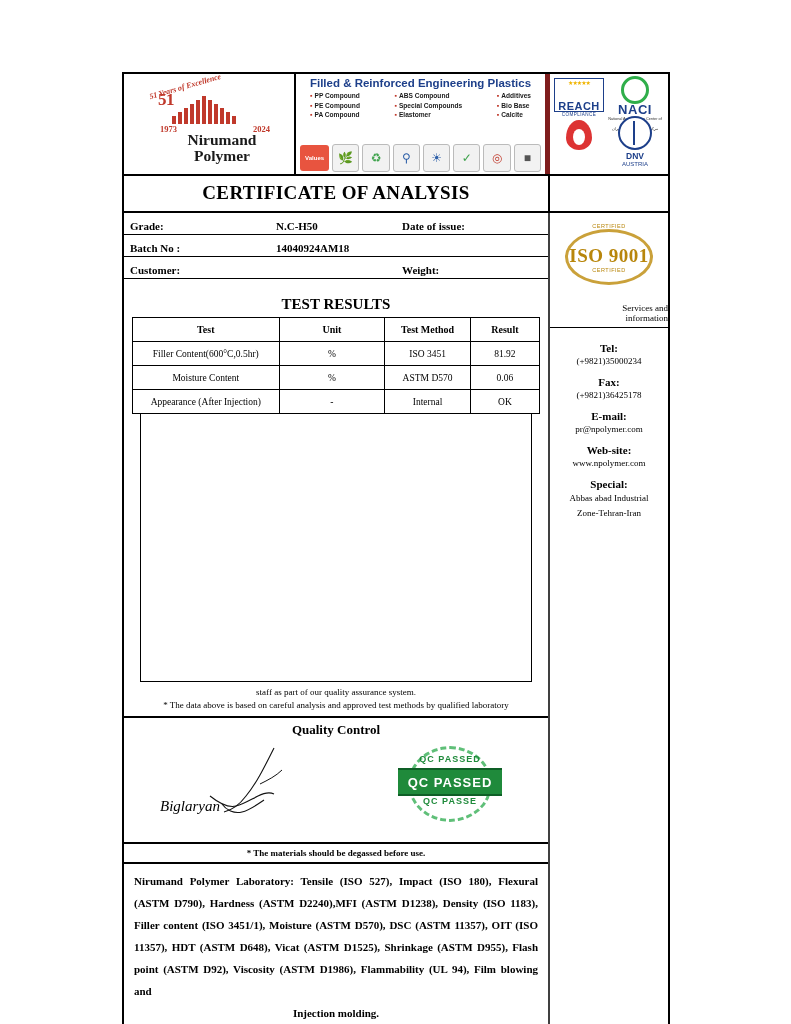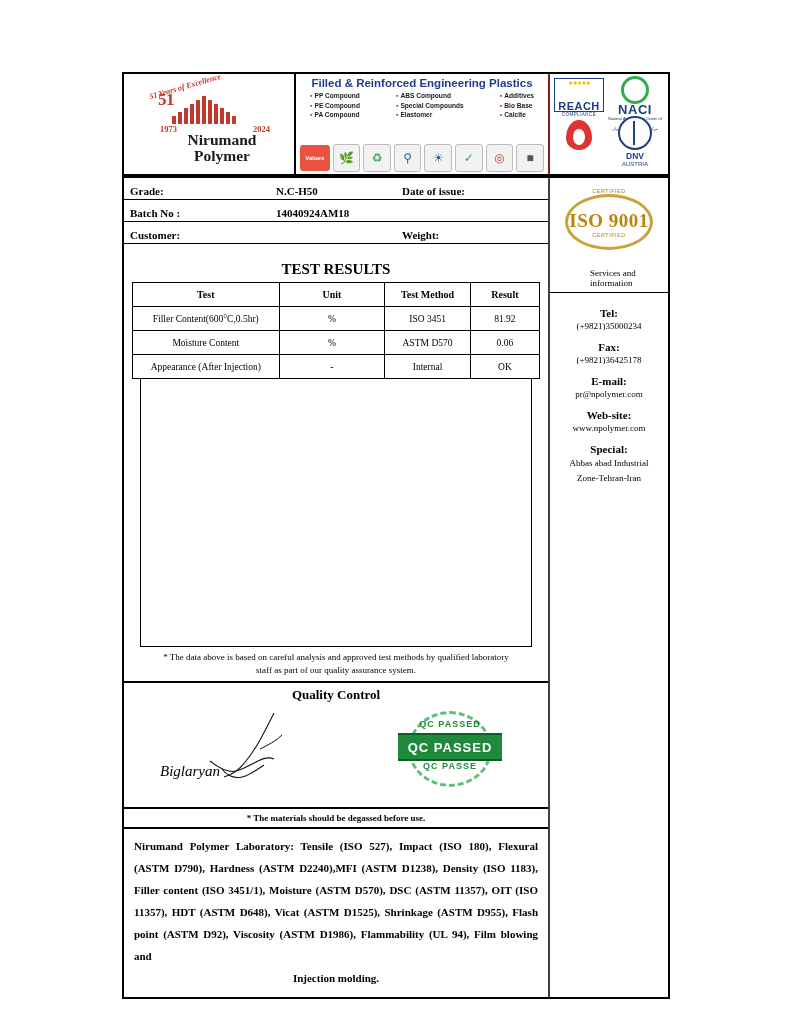--- a/index.html
+++ b/index.html
@@ -39,21 +39,21 @@
   }
   .logo-cell {
     width: 172px;
     border-right: 2px solid #000;
     box-sizing: border-box;
     position: relative;
     overflow: hidden;
   }
   .banner-cell {
     flex: 1;
-    border-right: 2px solid #7f1d1d;
+    border-right: 5px solid #7f1d1d;
     box-sizing: border-box;
     position: relative;
     overflow: hidden;
     padding: 3px 4px 0 4px;
   }
   .cert-cell {
     width: 118px;
     box-sizing: border-box;
     position: relative;
   }
@@ -472,21 +472,21 @@
     font-family: "Liberation Serif", serif;
     font-size: 11px;
     line-height: 22px;
     text-align: justify;
     padding: 6px 10px 8px;
     font-weight: bold;
   }
   .lab-note .center { text-align: center; display: block; }
   
   .svc-title {
-    text-align: left;
+    text-align: right;
     font-family: "Liberation Serif", serif;
     font-size: 9px;
     padding-top: 4px;
     padding-bottom: 4px;
     border-bottom: 1px solid #000;
     padding-left: 40px;
   }
   .iso-badge {
     width: 92px; height: 78px;
     margin: 6px auto 2px;
@@ -640,20 +640,21 @@
         </div>
         <div class="cert-dnv">
           <div class="dnv-circle"></div>
           <b>DNV</b>
           <span>AUSTRIA</span>
         </div>
       </div>
     </div>
 
     <div class="title-row">
+      <div class="title-main">CERTIFICATE OF ANALYSIS</div>
       <div class="title-side"></div>
     </div>
 
     <div class="body-row">
 
       <div class="left-col">
 
         <table class="info-table">
           <tbody>
               <tr>
@@ -707,22 +708,22 @@
                 <td>-</td>
                 <td>Internal</td>
                 <td>OK</td>
               </tr>
             </tbody>
           </table>
           <div class="blank-area"></div>
         </div>
 
         <div class="note-star">
+          <span class="l1">staff as part of our quality assurance system.</span>
           <span class="l1">* The  data  above is based on careful analysis and approved test methods by qualified laboratory</span>
-          <span class="l1">staff as part of our quality assurance system.</span>
         </div>
 
         <div class="qc-title">Quality Control</div>
         <div class="qc-body">
           <svg class="signature" viewBox="0 0 200 92">
             <path d="M110 4 C100 24 92 40 82 52 C76 60 68 66 60 68" fill="none" stroke="#111" stroke-width="1.1"></path>
             <path d="M46 52 C56 60 64 64 72 62 C80 60 86 56 94 52 C100 49 106 48 110 50" fill="none" stroke="#111" stroke-width="1.1"></path>
             <path d="M58 60 C62 66 70 70 78 68 C86 66 94 60 100 56" fill="none" stroke="#111" stroke-width="1.1"></path>
             <path d="M96 40 C104 36 112 32 118 26" fill="none" stroke="#111" stroke-width="1"></path>
           </svg>

